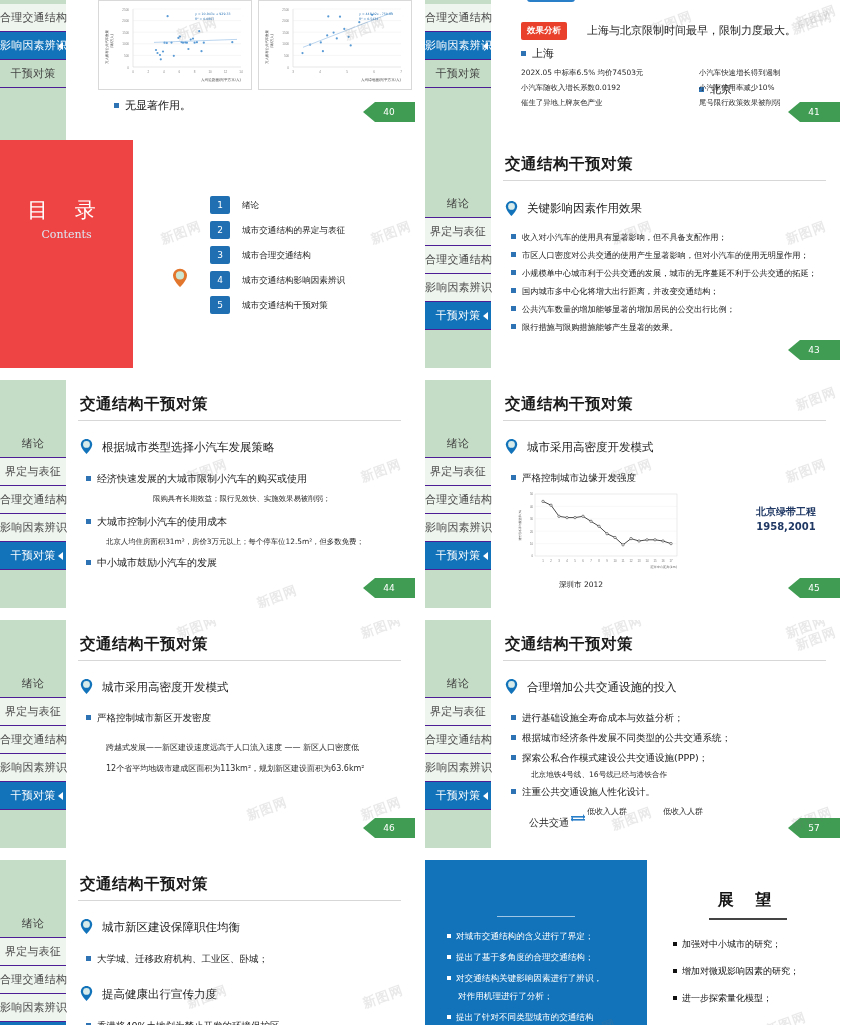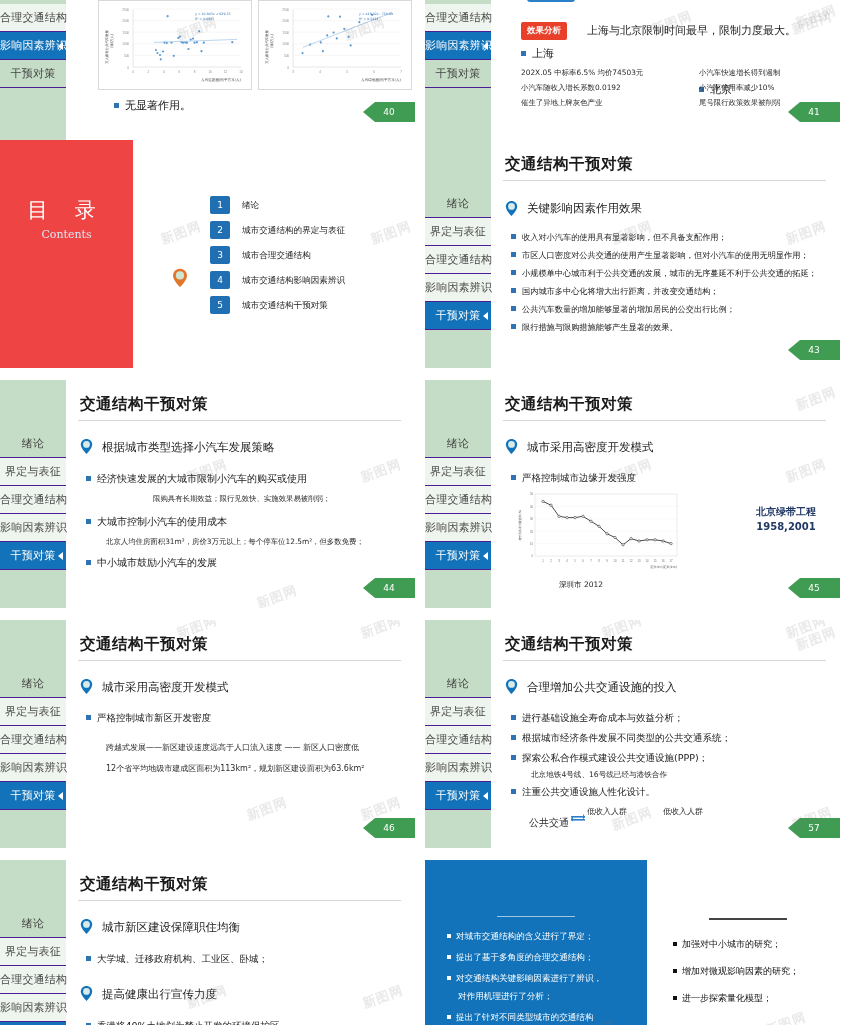--- a/index.html
+++ b/index.html
@@ -620,20 +620,21 @@
   <div class="slide" style="left:425px;top:860px;width:425px;height:228px;">
     <div class="concl" style="left:0;top:0;width:222px;height:228px;">
       <div class="concl-rule" style="left:72px;top:56px;width:78px;"></div>
       <div class="concl-li" style="left:22px;top:71px;">对城市交通结构的含义进行了界定；</div>
       <div class="concl-li" style="left:22px;top:92px;">提出了基于多角度的合理交通结构；</div>
       <div class="concl-li" style="left:22px;top:113px;">对交通结构关键影响因素进行了辨识，</div>
       <div style="position:absolute;left:33px;top:131px;font-size:8.6px;color:#fff;white-space:nowrap;">对作用机理进行了分析；</div>
       <div class="concl-li" style="left:22px;top:152px;">提出了针对不同类型城市的交通结构</div>
     </div>
     <div style="position:absolute;left:222px;top:0;width:203px;height:228px;background:#ffffff;">
+      <div class="outlook-title" style="left:0;right:0;top:30px;">展 望</div>
       <div class="outlook-rule" style="left:62px;top:58px;width:78px;"></div>
       <div class="outlook-li" style="left:26px;top:78px;">加强对中小城市的研究；</div>
       <div class="outlook-li" style="left:26px;top:105px;">增加对微观影响因素的研究；</div>
       <div class="outlook-li" style="left:26px;top:132px;">进一步探索量化模型；</div>
       <div class="wm" style="left:118px;top:155px;">新图网</div>
     </div>
     <div class="wm" style="left:150px;top:162px;">新图网</div>
   </div>
 
   <div class="wm" style="left:795px;top:8px;">新图网</div>

